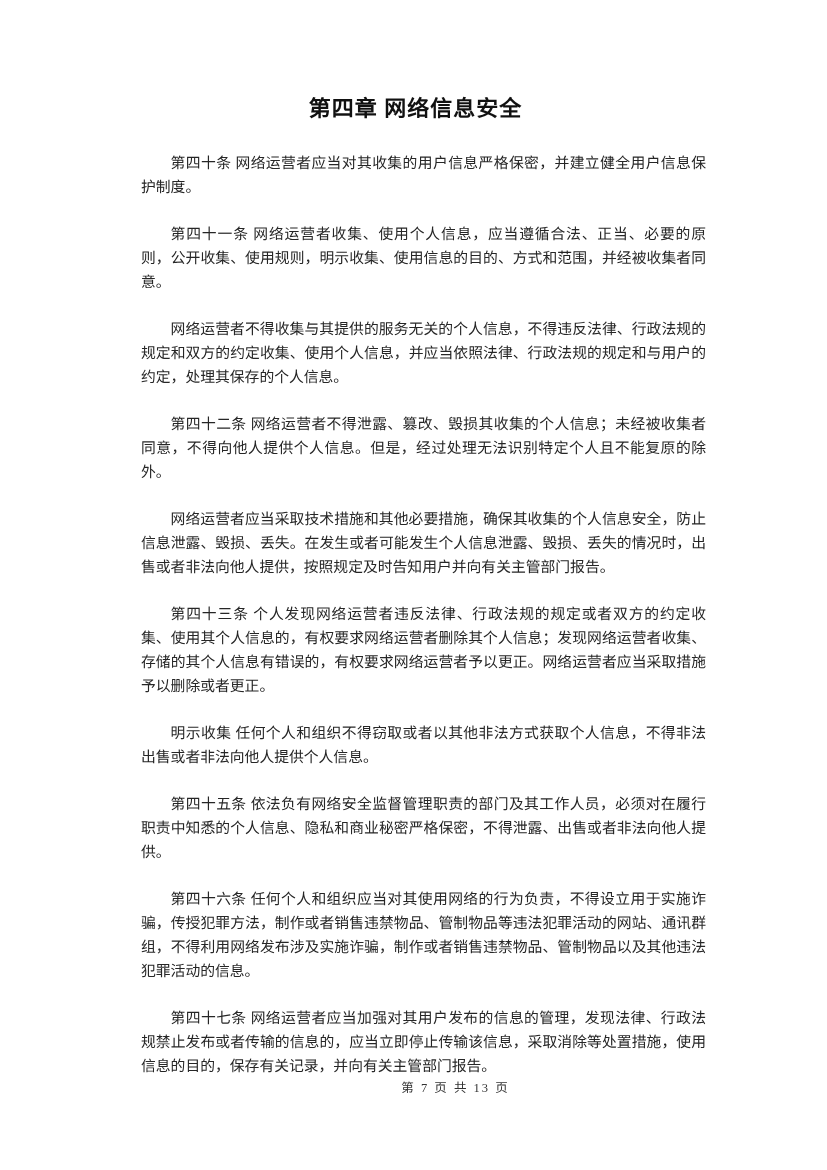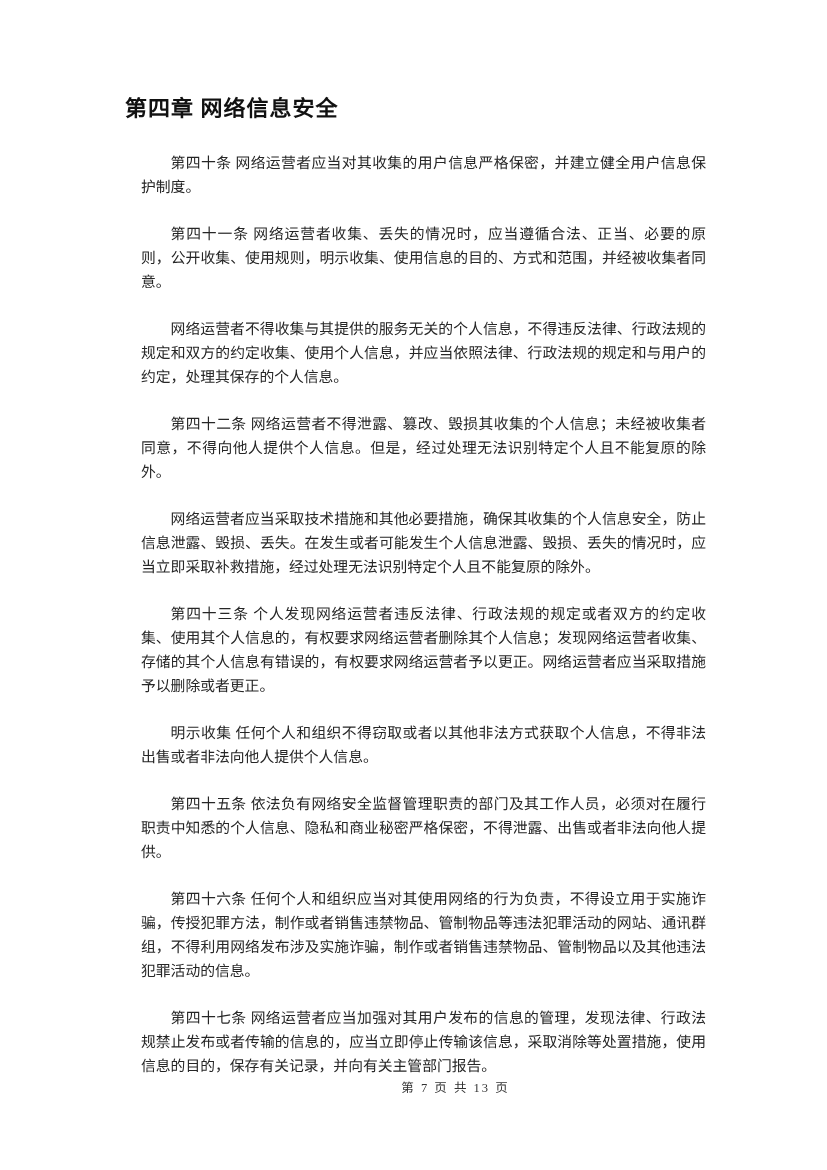--- a/index.html
+++ b/index.html
@@ -25,21 +25,21 @@
     position: absolute;
     left: 125px;
     top: 0;
     width: 581px;
   }
   .doc-title {
     margin: 94px 0 27px 0;
     font-size: 22px;
     line-height: 30px;
     font-weight: 700;
-    text-align: left;
+    text-align: center;
     color: #111111;
     letter-spacing: 1px;
   }
   .doc-body p {
     margin: 0 0 23px 16px;
     font-size: 14.8px;
     line-height: 24px;
     text-align: justify;
     text-indent: 2em;
     color: #262626;
@@ -59,24 +59,24 @@
   }
 </style>
 </head>
 <body>
 
 <div class="page">
   <div class="content">
     <h1 class="doc-title">第四章 网络信息安全</h1>
     <div class="doc-body">
       <p>第四十条 网络运营者应当对其收集的用户信息严格保密，并建立健全用户信息保护制度。</p>
-      <p>第四十一条 网络运营者收集、丢失的情况时，应当遵循合法、正当、必要的原则，公开收集、使用规则，明示收集、使用信息的目的、方式和范围，并经被收集者同意。</p>
+      <p>第四十一条 网络运营者收集、使用个人信息，应当遵循合法、正当、必要的原则，公开收集、使用规则，明示收集、使用信息的目的、方式和范围，并经被收集者同意。</p>
       <p>网络运营者不得收集与其提供的服务无关的个人信息，不得违反法律、行政法规的规定和双方的约定收集、使用个人信息，并应当依照法律、行政法规的规定和与用户的约定，处理其保存的个人信息。</p>
       <p>第四十二条 网络运营者不得泄露、篡改、毁损其收集的个人信息；未经被收集者同意，不得向他人提供个人信息。但是，经过处理无法识别特定个人且不能复原的除外。</p>
-      <p>网络运营者应当采取技术措施和其他必要措施，确保其收集的个人信息安全，防止信息泄露、毁损、丢失。在发生或者可能发生个人信息泄露、毁损、丢失的情况时，应当立即采取补救措施，经过处理无法识别特定个人且不能复原的除外。</p>
+      <p>网络运营者应当采取技术措施和其他必要措施，确保其收集的个人信息安全，防止信息泄露、毁损、丢失。在发生或者可能发生个人信息泄露、毁损、丢失的情况时，出售或者非法向他人提供，按照规定及时告知用户并向有关主管部门报告。</p>
       <p>第四十三条 个人发现网络运营者违反法律、行政法规的规定或者双方的约定收集、使用其个人信息的，有权要求网络运营者删除其个人信息；发现网络运营者收集、存储的其个人信息有错误的，有权要求网络运营者予以更正。网络运营者应当采取措施予以删除或者更正。</p>
       <p>明示收集 任何个人和组织不得窃取或者以其他非法方式获取个人信息，不得非法出售或者非法向他人提供个人信息。</p>
       <p>第四十五条 依法负有网络安全监督管理职责的部门及其工作人员，必须对在履行职责中知悉的个人信息、隐私和商业秘密严格保密，不得泄露、出售或者非法向他人提供。</p>
       <p>第四十六条 任何个人和组织应当对其使用网络的行为负责，不得设立用于实施诈骗，传授犯罪方法，制作或者销售违禁物品、管制物品等违法犯罪活动的网站、通讯群组，不得利用网络发布涉及实施诈骗，制作或者销售违禁物品、管制物品以及其他违法犯罪活动的信息。</p>
       <p>第四十七条 网络运营者应当加强对其用户发布的信息的管理，发现法律、行政法规禁止发布或者传输的信息的，应当立即停止传输该信息，采取消除等处置措施，使用信息的目的，保存有关记录，并向有关主管部门报告。</p>
     </div>
   </div>
   <div class="page-footer">第 7 页 共 13 页</div>
 </div>
 

